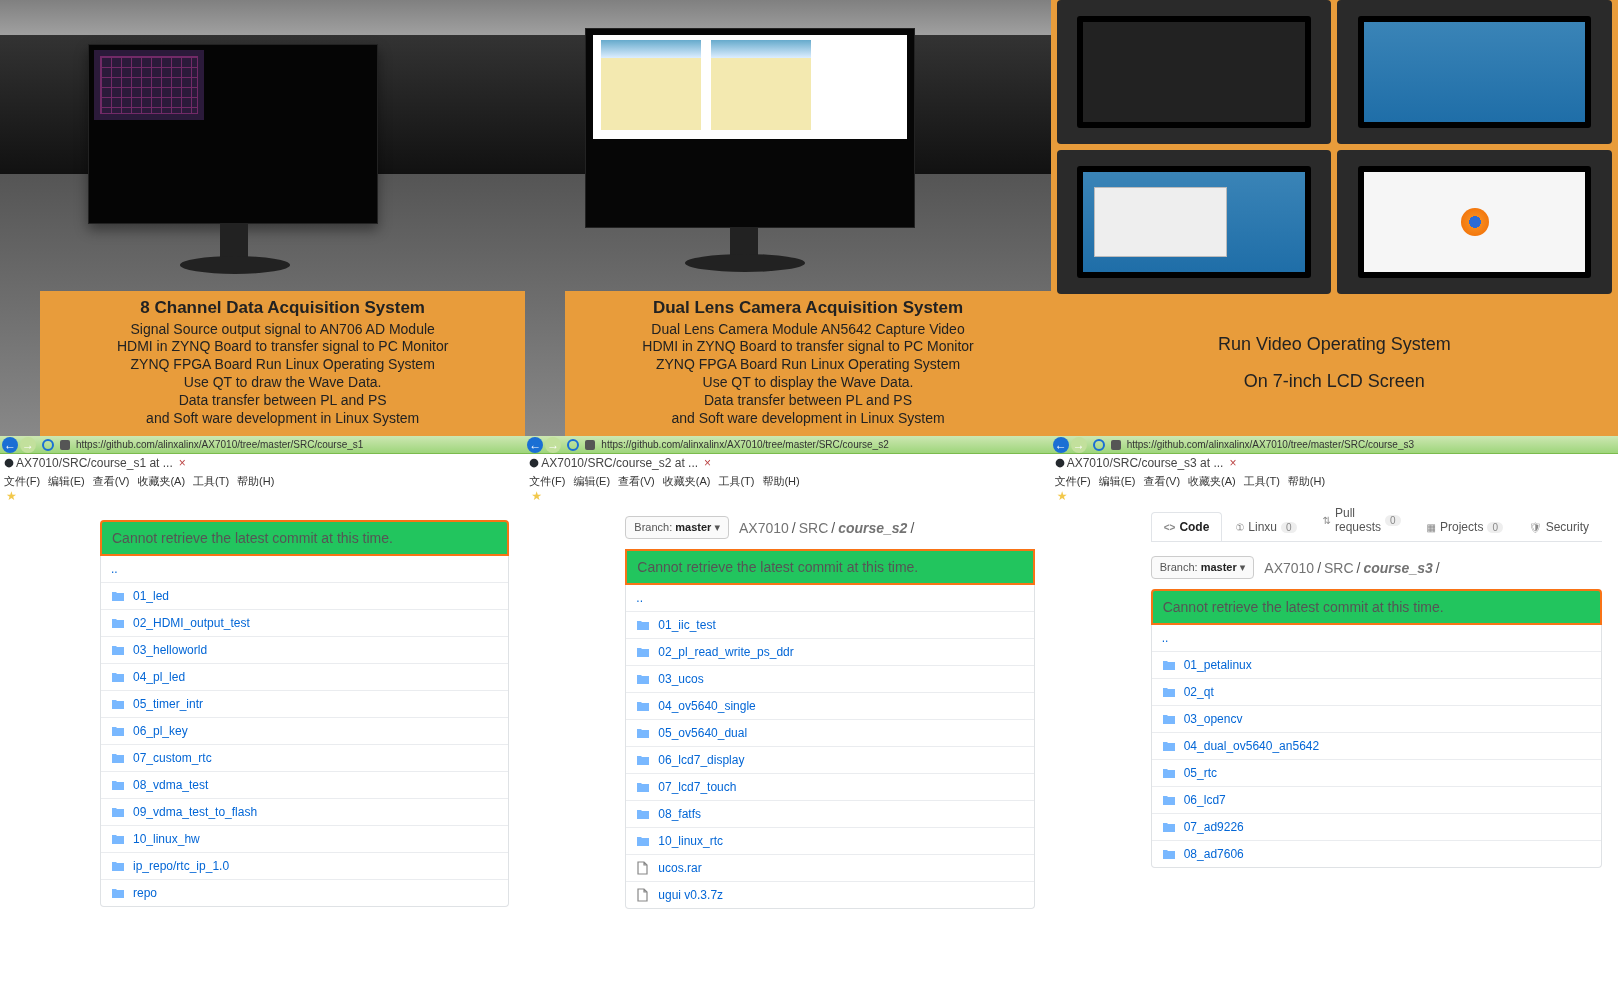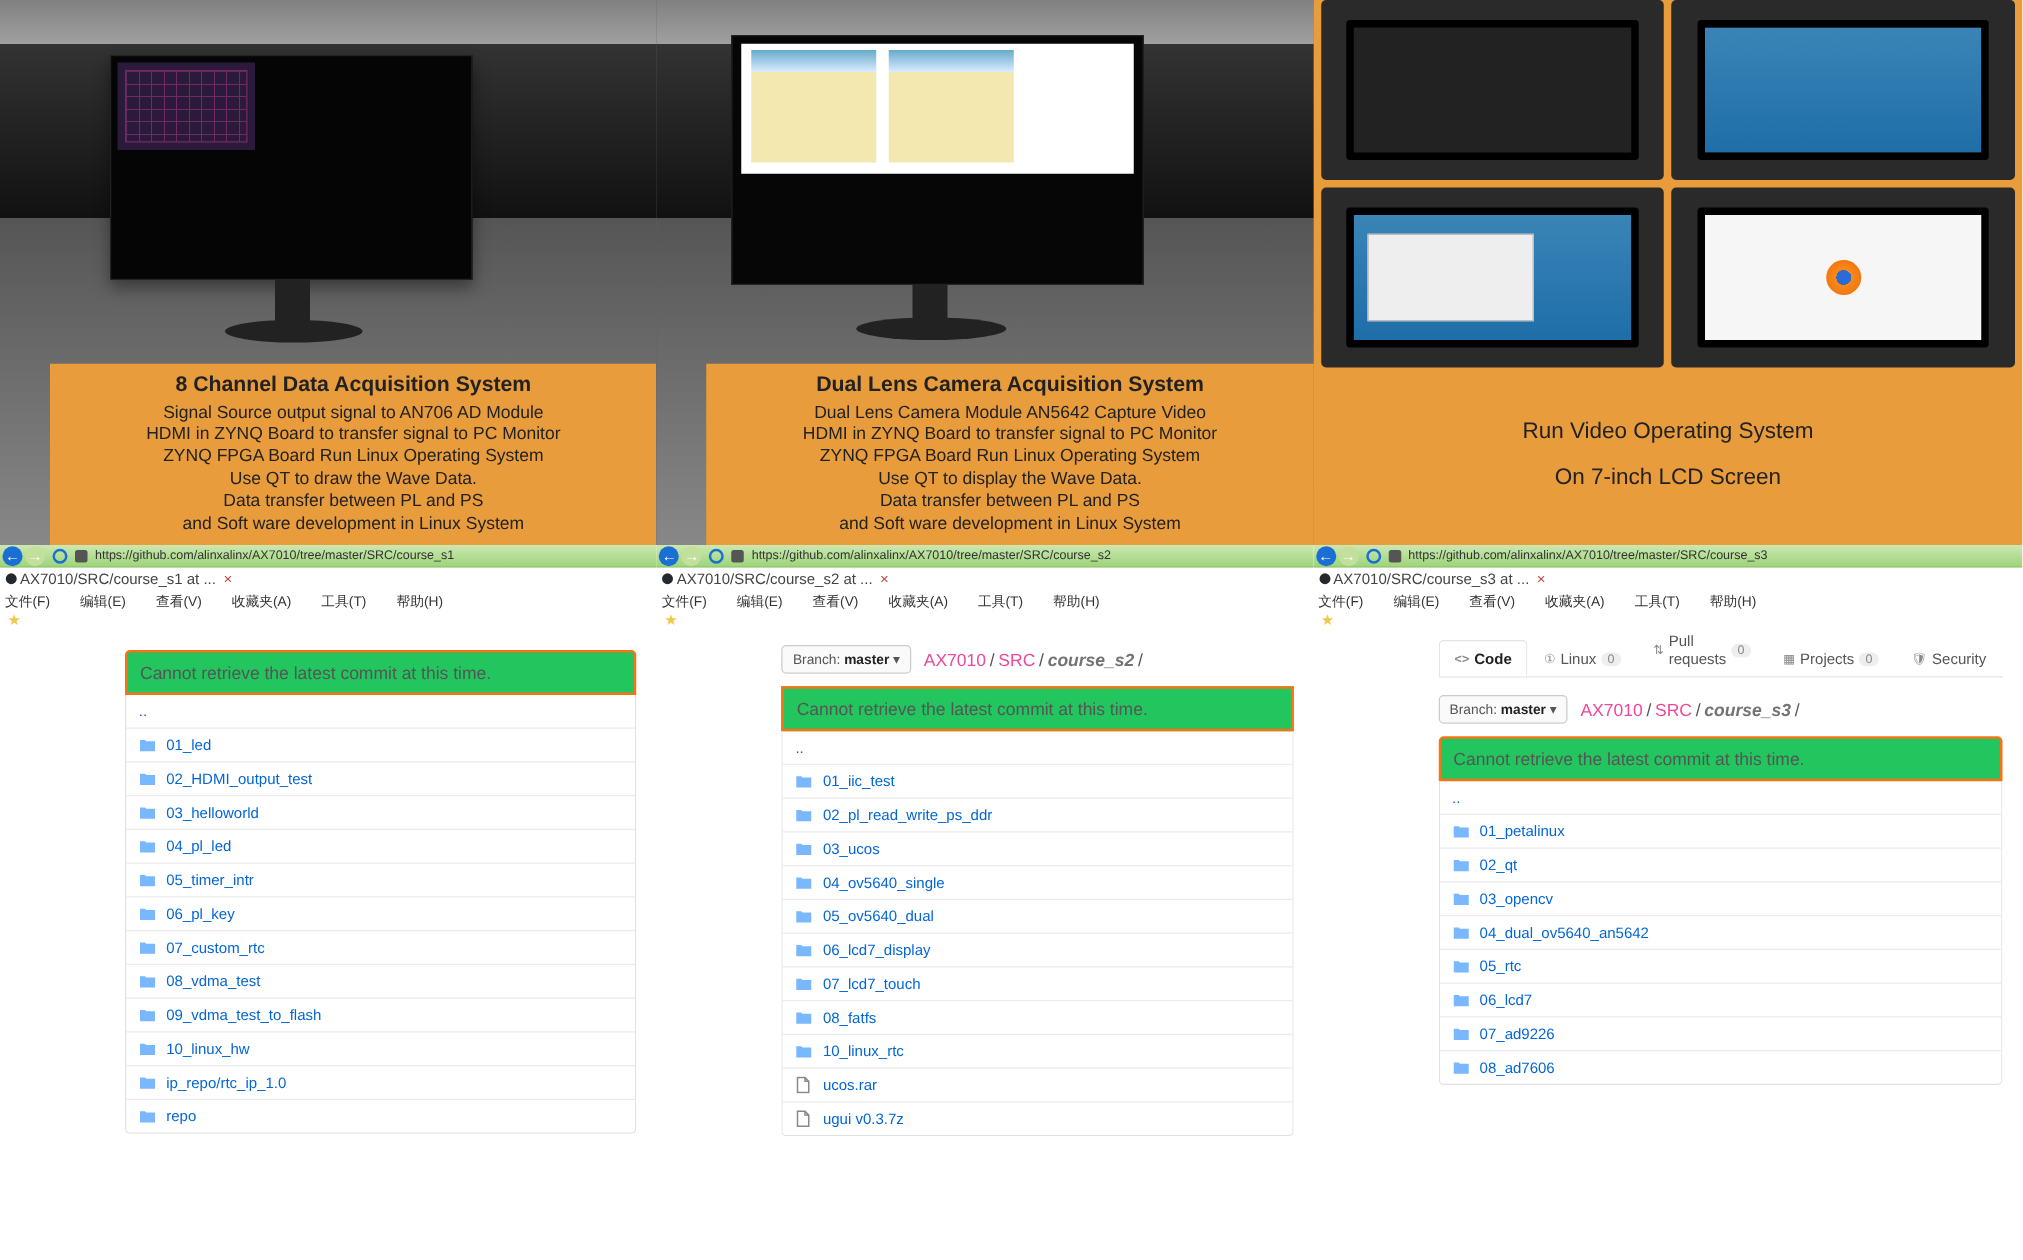--- a/index.html
+++ b/index.html
@@ -41,35 +41,35 @@
   .chrome { background:#fff; }
   .navbar{height:18px;background:linear-gradient(#cde7b2,#9ed57b);display:flex;align-items:center;padding:0 2px;border-bottom:1px solid #7bbb4d;}
   .navbtn{width:16px;height:16px;border-radius:50%;display:inline-flex;align-items:center;justify-content:center;margin-right:2px;color:#fff;}
   .back{background:#1a6fd4;} .fwd{background:#c2e09c;}
   .reload{width:12px;height:12px;border:2px solid #1a6fd4;border-radius:50%;margin:0 4px;}
   .lock{width:10px;height:10px;background:#555;border-radius:2px;margin:0 2px;}
   .url{font-size:10px;color:#333;padding-left:4px;}
   .tabs{height:18px;display:flex;align-items:center;padding:6px 4px;color:#444;}
   .tabs svg{width:10px;height:10px;margin-right:2px;}
   .tabs .x{margin-left:6px;color:#b44;}
-  .menu{height:16px;padding:2px 4px;display:flex;gap:24px;color:#333;font-size:11px;}
+  .menu{height:16px;padding:2px 4px;display:flex;gap:8px;color:#333;font-size:11px;}
   .star{height:14px;padding:1px 6px;}
   .star-icon{color:#f2c84b;font-size:12px;}
 
   
   .repo-area{flex:1;padding:0 12px;overflow:hidden;}
   .gh-tabs{height:30px;border-bottom:1px solid #e1e4e8;display:flex;align-items:flex-end;margin-top:10px;}
   .gh-tab{padding:7px 12px;font-size:12px;color:#555;border:1px solid transparent;border-bottom:none;display:flex;align-items:center;gap:4px;cursor:pointer;}
   .gh-tab.active{border-color:#e1e4e8;border-radius:4px 4px 0 0;background:#fff;color:#222;font-weight:600;}
   .gh-tab .cnt{color:#888;font-weight:400;background:#eee;border-radius:8px;padding:0 5px;font-size:10px;}
   .branchrow{display:flex;align-items:center;gap:10px;margin:14px 0 10px;}
   .branchbtn{border:1px solid #ccc;border-radius:4px;padding:4px 8px;font-size:11px;color:#555;background:#fafafa;}
   .branchbtn b{color:#222;}
   .crumbs{font-size:14px;}
-  .crumbs a{color:#ec4899;text-decoration:none;}
+  .crumbs a{color:#737373;text-decoration:none;}
   .crumbs .sep{color:#555;margin:0 3px;}
   .crumbs .cur{font-weight:700;color:#737373;font-style:italic;}
   .commit{background:#22c55e;border:2px solid #f97316;padding:8px 10px;font-size:14px;color:#555;border-radius:4px 4px 0 0;}
   .filelist{border:1px solid #dfe2e5;border-top:none;border-radius:0 0 4px 4px;}
   .filerow{display:flex;align-items:center;padding:6px 10px;border-top:1px solid #eaecef;color:#0366d6;font-size:12px;cursor:pointer;}
   .filerow:first-child{border-top:none;color:#0366d6;}
   .filerow .icon{width:14px;height:14px;margin-right:8px;flex-shrink:0;}
   .filerow.up{color:#0366d6;}
   .folder-icon{fill:#79b8ff;}
   .file-icon{fill:none;stroke:#888;stroke-width:1.2;}
@@ -381,21 +381,21 @@
         <div class="star"><span class="star-icon">★</span></div>
       </div>
       <div class="repo-area">
         <div class="gh-tabs">
           <div class="gh-tab active">
             <span style="font-size:10px;color:#888;">&lt;&gt;</span>
             <span>Code</span>
           </div>
           <div class="gh-tab">
             <span style="font-size:10px;color:#888;">①</span>
-            <span>Linux</span>
+            <span>Linxu</span>
             <span class="cnt">0</span>
           </div>
           <div class="gh-tab">
             <span style="font-size:10px;color:#888;">⇅</span>
             <span>Pull requests</span>
             <span class="cnt">0</span>
           </div>
           <div class="gh-tab">
             <span style="font-size:10px;color:#888;">▦</span>
             <span>Projects</span>

